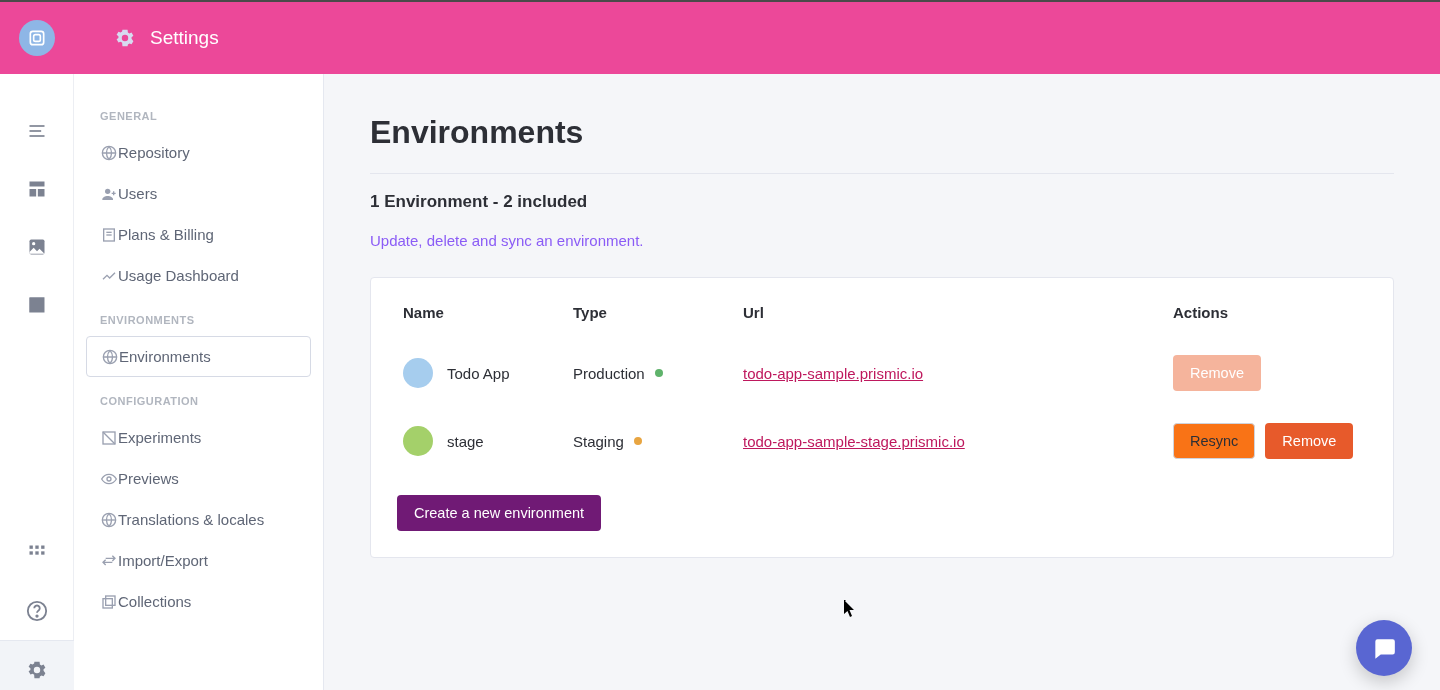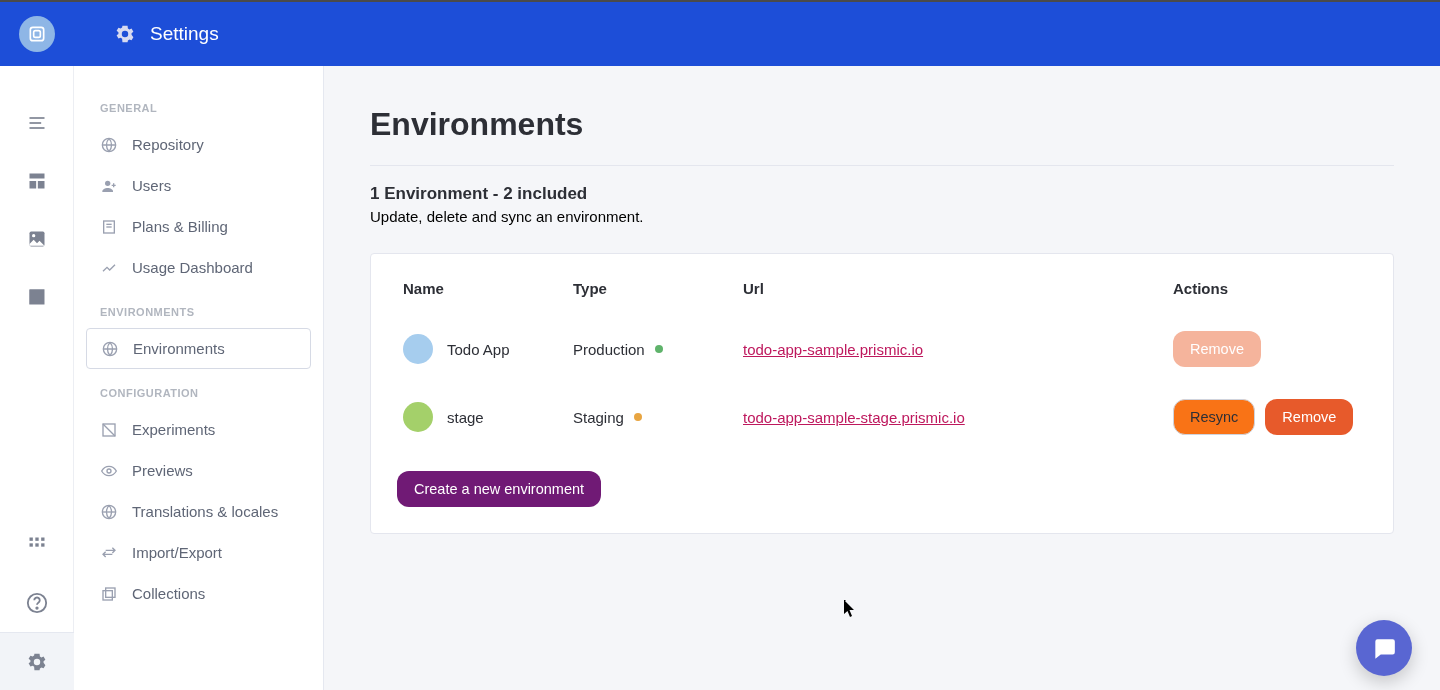--- a/index.html
+++ b/index.html
@@ -8,22 +8,22 @@
     height: 690px;
     overflow: hidden;
     font-family: -apple-system, BlinkMacSystemFont, "Segoe UI", Helvetica, Arial, sans-serif;
     color: #444;
     background: #f5f6f9;
   }
   body { border-top: 2px solid #4a4a4a; }
 
   
   .topbar {
-    height: 64px;
-    background: #1d4ed8;
+    height: 72px;
+    background: #ec4899;
     display: flex;
     align-items: center;
     color: #fff;
   }
   .topbar .logo-wrap {
     width: 74px;
     display: flex;
     align-items: center;
     justify-content: center;
   }
@@ -83,21 +83,20 @@
   }
   .sidebar h6 {
     font-size: 11px;
     letter-spacing: .5px;
     color:#b1b6bf;
     font-weight:600;
     margin: 8px 0 10px 14px;
   }
   .side-item {
     display:flex; align-items:center;
-    gap:14px;
     height:41px;
     padding:0 14px;
     border-radius:4px;
     color:#5f6676;
     font-size:15px;
     cursor:pointer;
   }
   .side-item.sel {
     border:1px solid #d6dae5;
     background:#fff;
@@ -113,21 +112,21 @@
   }
   .main h1 {
     font-size: 32px;
     font-weight:700;
     color:#2d2f36;
     padding-bottom: 22px;
     border-bottom: 1px solid #e4e6ee;
   }
   .sub-head { margin-top:18px; }
   .sub-head .count { font-size:17px; font-weight:700; color:#2d2f36; }
-  .sub-head .desc { font-size:15px; color:#000000; margin-top:4px; }
+  .sub-head .desc { font-size:15px; color:#8b5cf6; margin-top:20px; }
 
   .card {
     margin-top:28px;
     border:1px solid #e4e6ee;
     border-radius:4px;
     background:#fff;
     padding: 18px 26px 26px 26px;
   }
   .env-table { width:100%; border-collapse:collapse; }
   .env-table th {
@@ -151,21 +150,21 @@
   .dot { width:8px; height:8px; border-radius:50%; display:inline-block; }
   .dot.g { background:#5fb36b; }
   .dot.o { background:#e8a541; }
   .url-link { color:#be185d; text-decoration: underline; cursor:pointer; }
   .actions-cell { display:flex; gap:10px; }
 
   .btn {
     display:inline-flex; align-items:center; justify-content:center;
     height:36px; padding:0 16px;
     font-size:14.5px; font-weight:500;
-    border-radius:12px; cursor:pointer;
+    border-radius:4px; cursor:pointer;
     border:1px solid transparent;
   }
   .btn.remove { background:#e75a2b; color:#fff; }
   .btn.remove.dis { background:#f5b49c; cursor:default; }
   .btn.resync { background:#f97316; border-color:#cfd3dd; color:#2d2f36; }
   .btn.create { background:#701a75; color:#fff; margin-top:20px; }
 
   
   .intercom {
     position:fixed;

